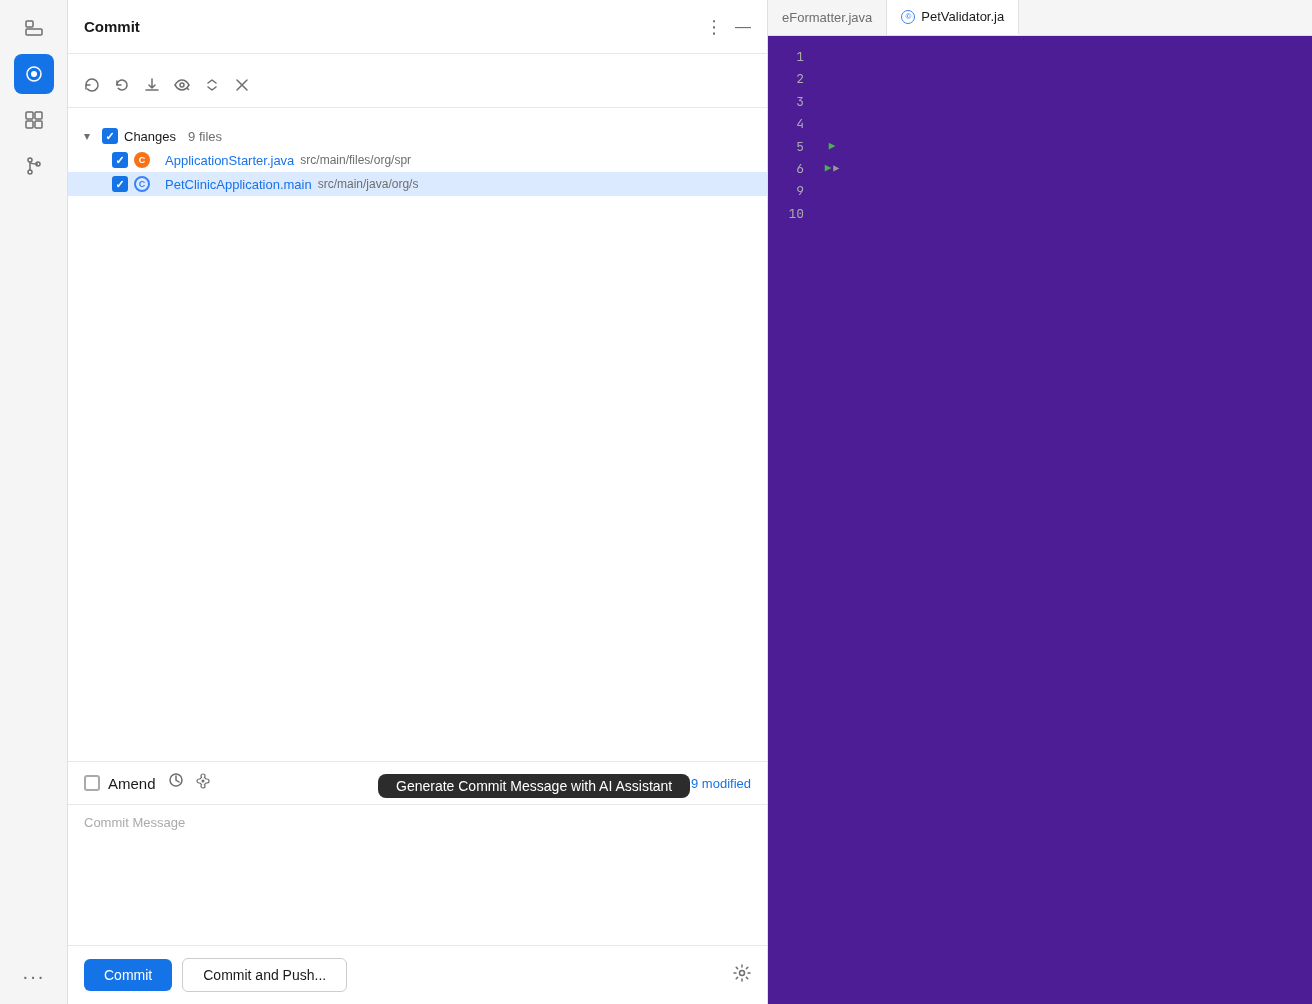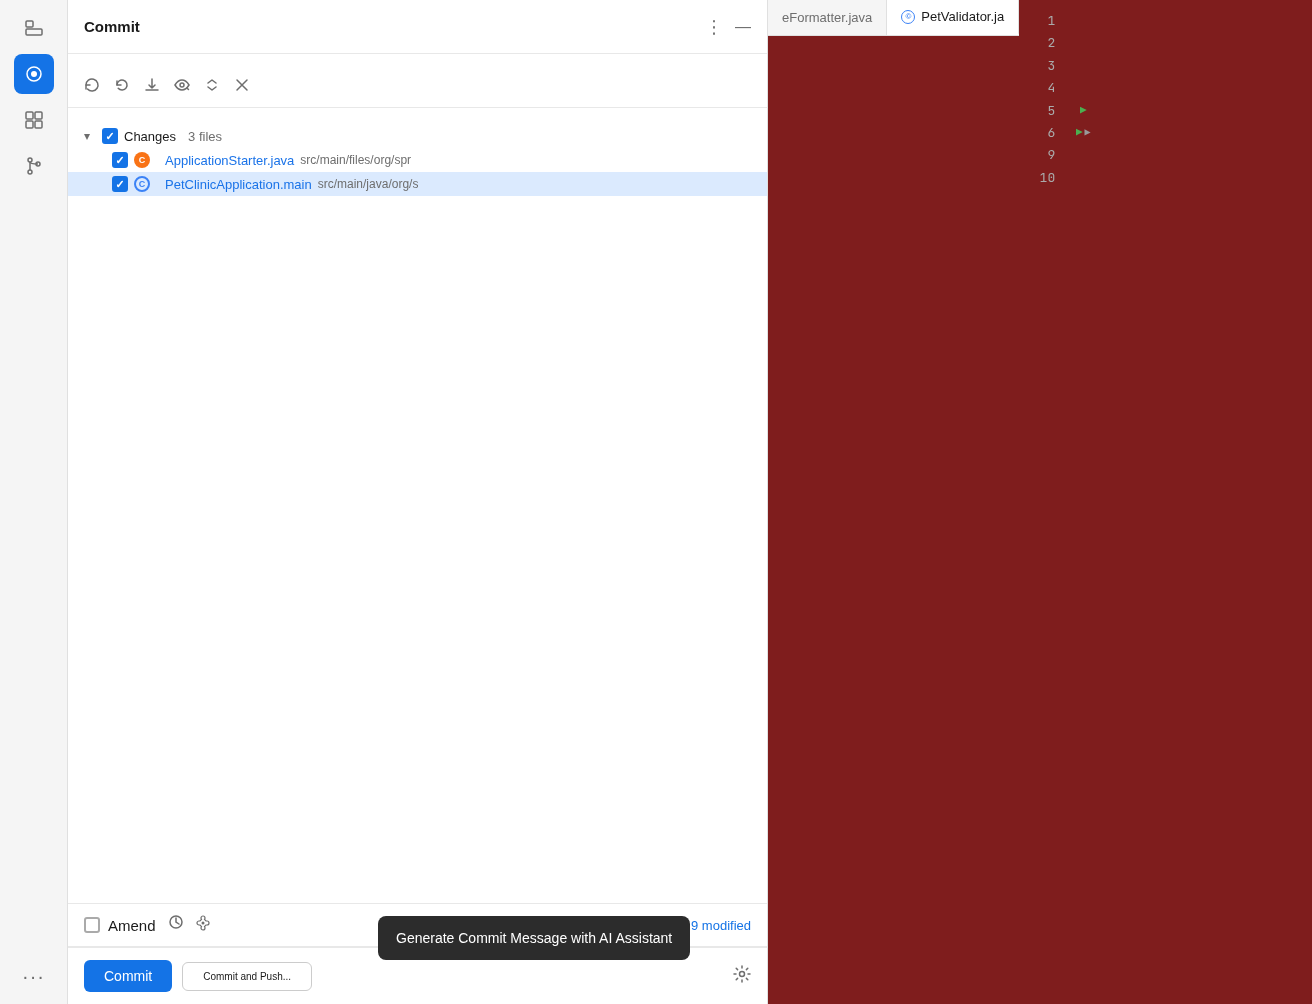--- a/index.html
+++ b/index.html
@@ -253,21 +253,21 @@
     .commit-message-placeholder {
       color: #aaa;
       font-size: 13px;
     }
 
     
     .tooltip {
       position: absolute;
       background: #2c2c2c;
       color: #ffffff;
-      padding: 14px 18px;
+      padding: 4px 18px;
       border-radius: 8px;
       font-size: 14px;
       font-weight: 500;
       white-space: nowrap;
       left: 310px;
       top: 12px;
       z-index: 100;
       pointer-events: none;
     }
 
@@ -287,37 +287,37 @@
       font-size: 14px;
       font-weight: 500;
       cursor: pointer;
     }
     .btn-commit-push {
       background: white;
       color: #1a1a1a;
       border: 1.5px solid #ccc;
       border-radius: 6px;
       padding: 8px 20px;
-      font-size: 10px;
+      font-size: 14px;
       font-weight: 500;
       cursor: pointer;
     }
     .gear-icon {
       margin-left: auto;
       color: #6e6e6e;
       font-size: 18px;
       cursor: pointer;
     }
 
     
     .editor-panel {
       flex: 1;
       display: flex;
-      flex-direction: row;
-      background: #7f1d1d;
+      flex-direction: column;
+      background: #4c1d95;
       overflow: hidden;
     }
     .editor-tabs {
       display: flex;
       align-items: center;
       border-bottom: 1px solid #e0e0e0;
       background: #f5f5f5;
       height: 36px;
       overflow: hidden;
     }
@@ -495,21 +495,21 @@
       </svg>
     </span>
   </div>
 
   <div class="file-tree">
 
     <div class="tree-group-header">
       <span class="chevron">▾</span>
       <div class="checkbox"></div>
       <span class="group-label">Changes</span>
-      <span class="group-count" style="margin-left:6px;">3 files</span>
+      <span class="group-count" style="margin-left:6px;">9 files</span>
     </div>
 
     <div class="tree-item">
       <div class="checkbox"></div>
       <div class="file-icon orange">C</div>
       <span class="file-name">ApplicationStarter.java</span>
       <span class="file-path">src/main/files/org/spr</span>
     </div>
 
     <div class="tree-item selected">
@@ -542,20 +542,23 @@
         </div>
         <div class="stats-area">
           <span class="stat-added">1 added</span>
           <span class="stat-modified">9 modified</span>
         </div>
       </div>
 
       <div class="tooltip">Generate Commit Message with AI Assistant</div>
     </div>
 
+    <div class="commit-message-area">
+      <span class="commit-message-placeholder">Commit Message</span>
+    </div>
 
     <div class="commit-actions">
       <button class="btn-commit">Commit</button>
       <button class="btn-commit-push">Commit and Push...</button>
       <span class="gear-icon">
         <svg width="18" height="18" viewBox="0 0 18 18" fill="none">
           <circle cx="9" cy="9" r="2.5" stroke="#6e6e6e" stroke-width="1.5" fill="none"></circle>
           <path d="M9 1v2M9 15v2M1 9h2M15 9h2M3.2 3.2l1.4 1.4M13.4 13.4l1.4 1.4M3.2 14.8l1.4-1.4M13.4 4.6l1.4-1.4" stroke="#6e6e6e" stroke-width="1.5" stroke-linecap="round"></path>
         </svg>
       </span>

